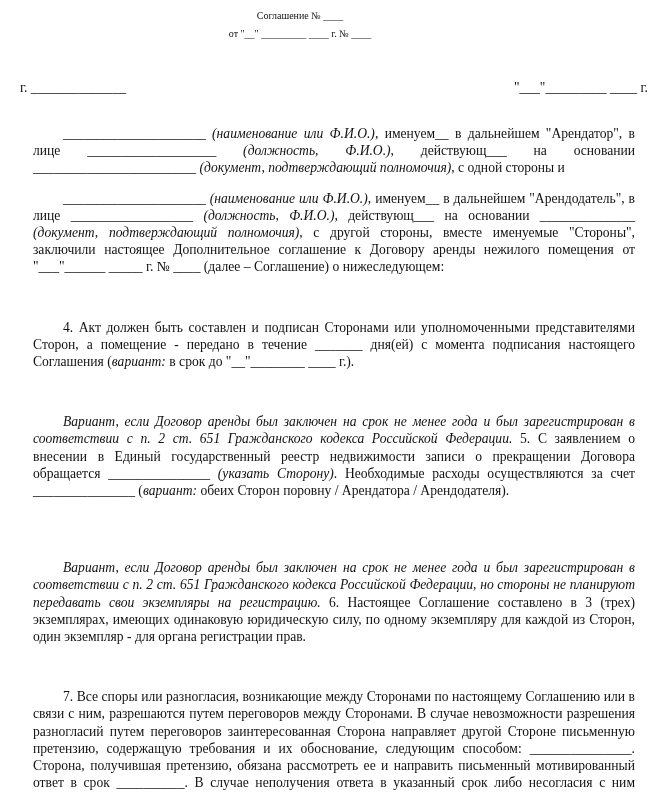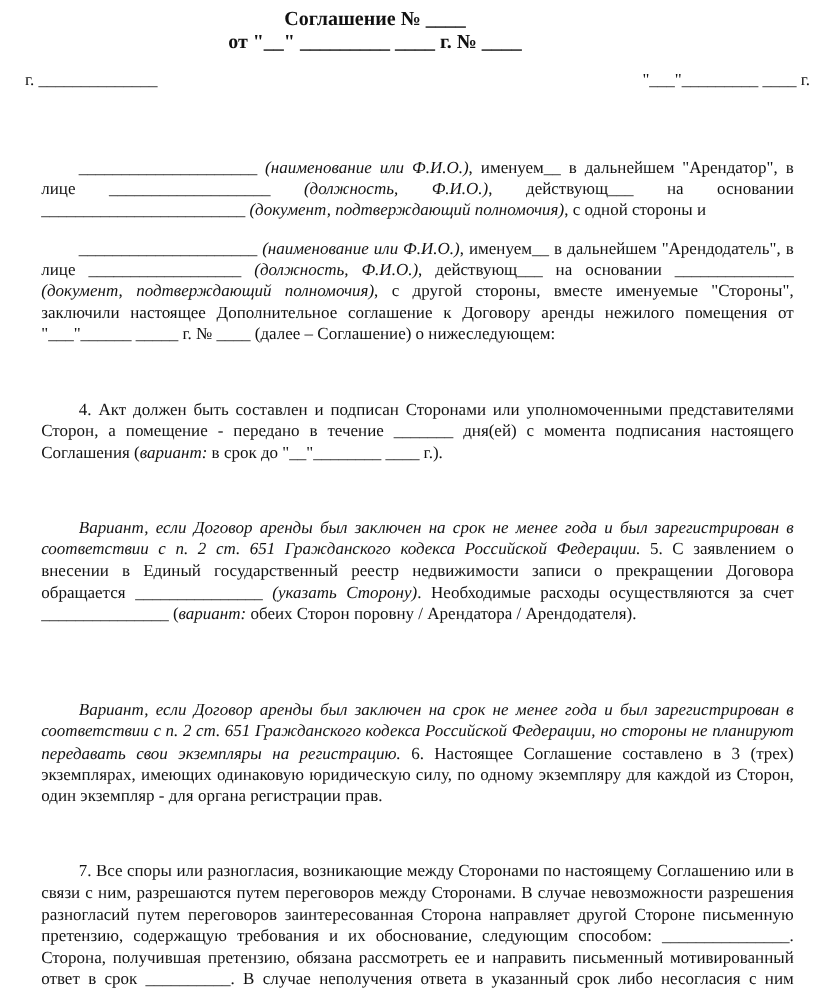--- a/index.html
+++ b/index.html
@@ -1,21 +1,21 @@
 <!DOCTYPE html>
 <html><head>
 <meta charset="utf-8">
 <style>
   html, body { margin: 0; padding: 0; background: #ffffff; }
   body { width: 666px; height: 794px; overflow: hidden; position: relative;
          font-family: "Liberation Serif", "DejaVu Serif", serif; color: #111; font-size: 13.6px; }
   .title-block { position: absolute; top: 7px; left: 0; width: 600px; text-align: center;
-                 font-weight: bold; font-size: 16px; line-height: 18px; }
+                 font-weight: normal; font-size: 10px; line-height: 18px; }
   .title-block div { white-space: nowrap; }
-  .place-date { position: absolute; top: 56px; left: 20px; width: 628px; height: 18px; }
+  .place-date { position: absolute; top: 80px; left: 20px; width: 628px; height: 18px; }
   .place-date .city { position: absolute; left: 0; top: 0; }
   .place-date .date { position: absolute; right: 0; top: 0; }
   .body { position: absolute; left: 20px; width: 628px; }
   p { margin: 13px; line-height: 17.2px; text-align: justify; text-indent: 30px; }
   .gap { height: 17px; }
   i { font-style: italic; }
 </style>
 </head>
 <body>
 

